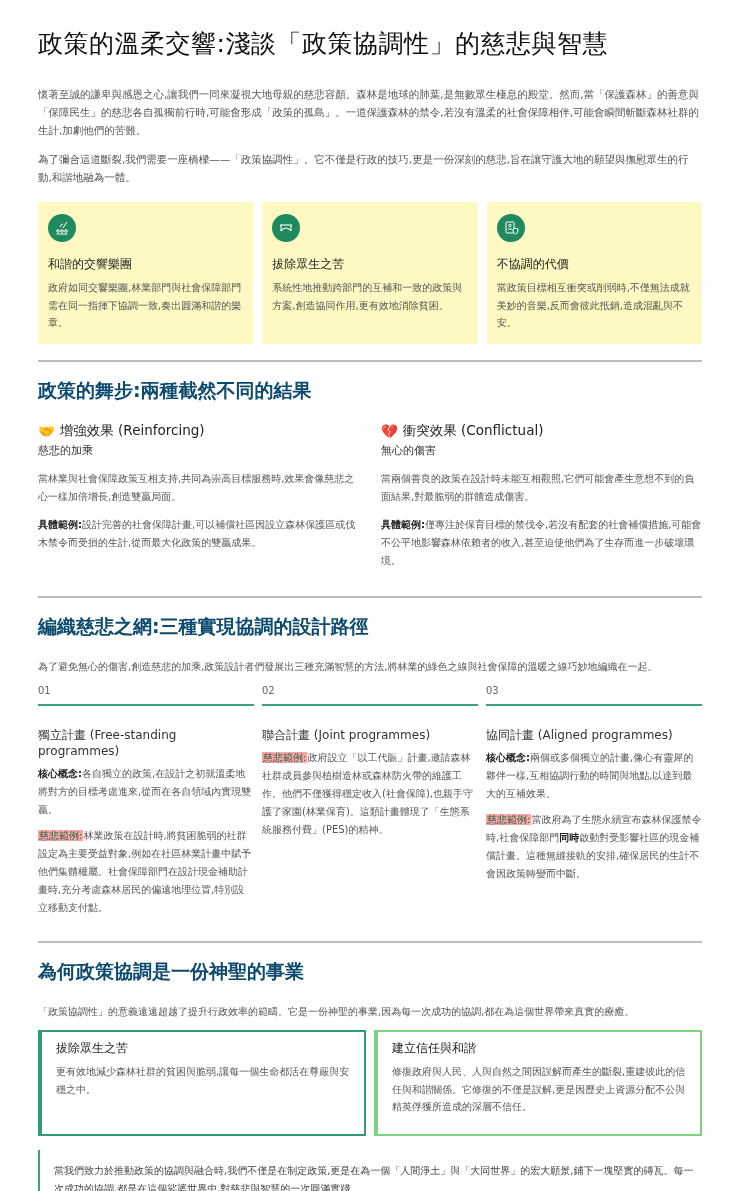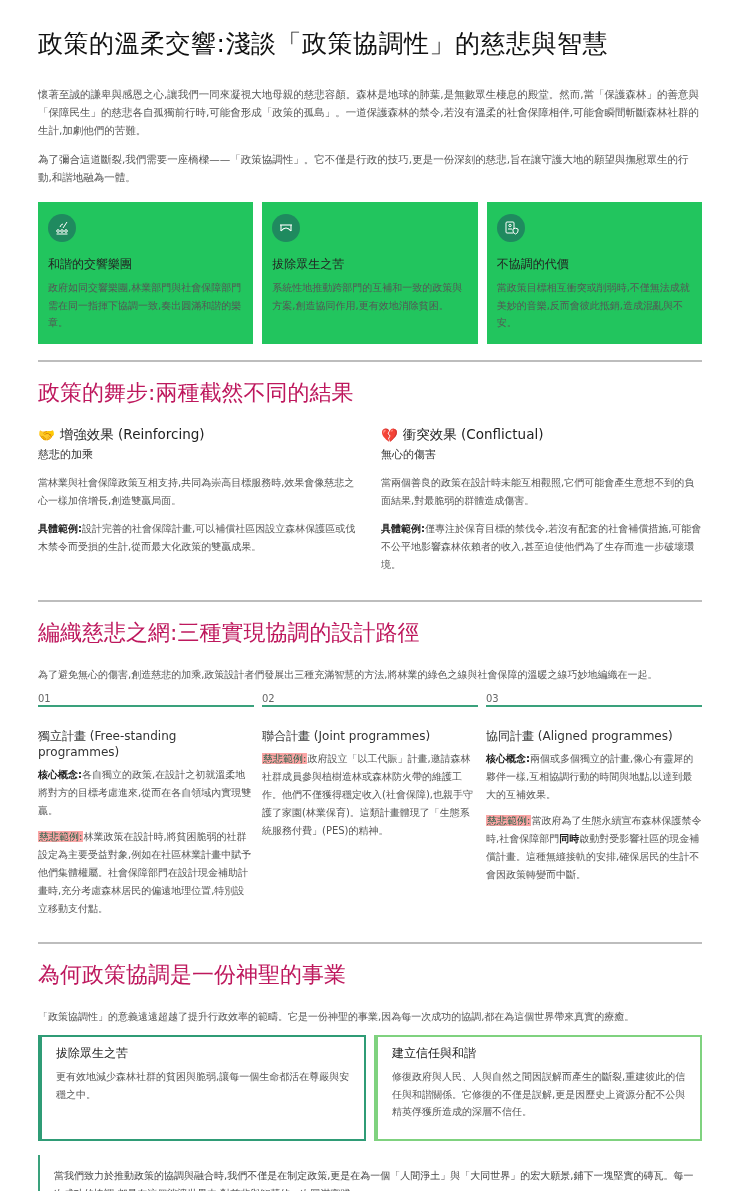--- a/index.html
+++ b/index.html
@@ -25,21 +25,21 @@
     color: #555;
     margin-bottom: 10px;
   }
   .cards3 {
     display: flex;
     gap: 9px;
     margin-top: 16px;
   }
   .gcard {
     flex: 1;
-    background: #22c55e;
+    background: #fef9c3;
     padding: 10px 10px 12px 10px;
     min-height: 124px;
   }
   .icon-circle {
     width: 28px; height: 28px; border-radius: 50%;
     background: #1f8a5f;
     display: flex; align-items: center; justify-content: center;
     margin-bottom: 14px;
     margin-top: 2px;
   }
@@ -47,38 +47,38 @@
     font-size: 12px; font-weight: 400; color: #222; margin-bottom: 6px;
   }
   .gcard p {
     font-size: 10px; line-height: 1.75; color: #555;
   }
   hr.sep {
     border: none; border-top: 2px solid #bdbdbd;
     margin: 16px 0 16px 0;
   }
   h2 {
-    font-size: 22px; font-weight: 400; color: #be185d;
+    font-size: 19px; font-weight: 700; color: #0c4a6e;
     margin-bottom: 18px;
   }
   .two-col { display: flex; gap: 22px; }
   .two-col .col { flex: 1; }
   .effect-title {
     font-size: 13.5px; color: #222; font-weight: 500;
     display: flex; align-items: center; gap: 5px;
     margin-bottom: 3px;
   }
   .effect-sub { font-size: 11px; color: #333; margin-bottom: 12px; }
   .col p { font-size: 10px; line-height: 1.8; color: #555; margin-bottom: 10px; }
   .col p b { color: #222; }
   .intro-small { font-size: 10px; color: #555; line-height: 1.7; margin-bottom: 10px; }
   .steps { display: flex; gap: 8px; }
   .step { flex: 1; }
   .step-num {
-    font-size: 10px; color: #666; padding-bottom: 1px;
+    font-size: 10px; color: #666; padding-bottom: 8px;
     border-bottom: 2px solid #3aa17c;
     margin-bottom: 8px;
   }
   .step h4 { font-size: 12px; font-weight: 400; color: #333; line-height: 1.35; margin-bottom: 6px; margin-top: 21px; }
   .step p { font-size: 10px; line-height: 1.8; color: #555; margin-bottom: 8px; }
   .step p b { color: #222; }
   .hl { background: #fca5a5; color: #1d5f47; padding: 0 1px; }
   .boxes { display: flex; gap: 8px; margin-top: 4px; }
   .box {
     flex: 1;

